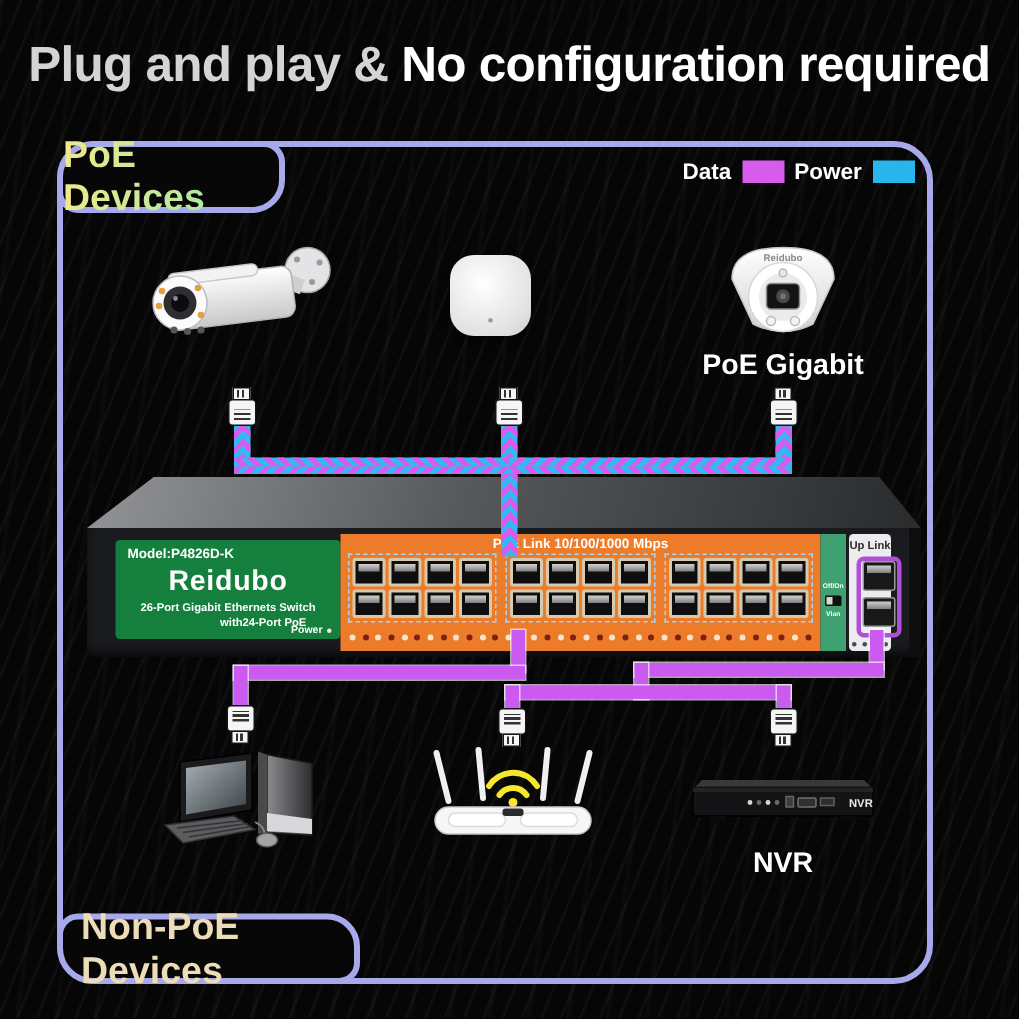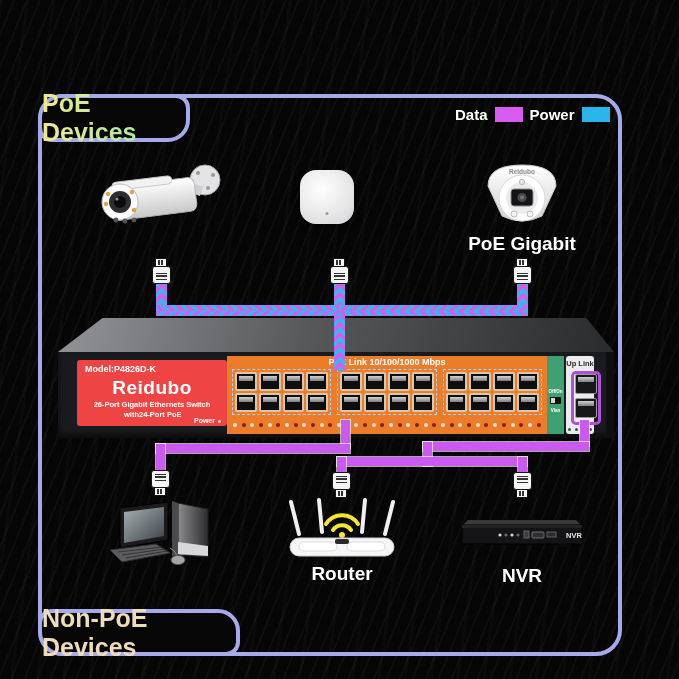--- a/index.html
+++ b/index.html
@@ -25,21 +25,21 @@
   
   .frame{ position:absolute; left:38px; top:94px; width:584px; height:562px;
           border:4px solid #a6a9ea; border-radius:26px; }
   .tab{ position:absolute; background:#070708; border:4px solid #a6a9ea;
         display:flex; align-items:center; justify-content:center; z-index:2;}
   .tab-poe{ left:38px; top:94px; width:152px; height:48px; border-radius:24px 14px 22px 14px; }
   .tab-nonpoe{ left:38px; top:609px; width:202px; height:47px; border-radius:14px 22px 14px 24px; }
   .tab-poe .lbl{ font-size:25px; font-weight:bold;
       background:linear-gradient(90deg,#efe98c,#8fe8ac);
       -webkit-background-clip:text; background-clip:text; color:transparent; }
-  .tab-nonpoe .lbl{ font-size:25px; font-weight:bold; color:#ecdcb8; }
+  .tab-nonpoe .lbl{ font-size:25px; font-weight:bold; color:#ecdcb8;padding-left:12px; }
 
   
   .legend{ position:absolute; left:455px; top:106px; display:flex; align-items:center;
            gap:7px; z-index:2;justify-content:center;}
   .legend .lg-lbl{ color:#fff; font-size:15px; font-weight:bold; }
   .sw{ width:28px; height:15px; }
   .sw-data{ background:#d75ced; }
   .sw-power{ background:#2ab4ec; }
 
   
@@ -75,26 +75,26 @@
 
   
   .switch{ position:absolute; left:58px; top:318px; width:556px; height:120px; z-index:3; }
   .sw-top{ position:absolute; left:0; top:0; width:556px; height:34px;
       background:linear-gradient(105deg,#939497,#57585a 45%,#2a2b2d);
       clip-path:polygon(8% 0, 95% 0, 100% 100%, 0 100%); }
   .sw-front{ position:absolute; left:0; top:34px; width:556px; height:86px;
       background:#1a1b1e; border-radius:0 0 4px 4px;
       box-shadow:inset 0 -4px 6px rgba(0,0,0,.6); }
   .panel-green{ position:absolute; left:19px; top:8px; width:150px; height:66px;
-      background:#ef4444; border-radius:3px; color:#fff; }
+      background:#15803d; border-radius:3px; color:#fff; }
   .pg-model{ position:absolute; left:8px; top:4px; font-size:9px; font-weight:bold; }
   .pg-brand{ position:absolute; left:0; right:0; top:17px; text-align:center;
       font-size:19px; font-weight:bold; letter-spacing:.5px; }
   .pg-desc1{ position:absolute; left:0; right:0; top:40px; text-align:center; font-size:7.5px; font-weight:bold;}
-  .pg-desc2{ position:absolute; left:0; right:0; top:50px; text-align:left; font-size:7.5px; font-weight:bold;padding-left:47px;}
+  .pg-desc2{ position:absolute; left:0; right:0; top:50px; text-align:center; font-size:7.5px; font-weight:bold;padding-left:47px;}
   .pg-power{ position:absolute; right:6px; bottom:2px; font-size:7px; font-weight:bold; }
   .pg-power::after{ content:""; display:inline-block; width:3px; height:3px; border-radius:50%;
       background:#ffe9c9; margin-left:3px; vertical-align:middle;}
   .panel-orange{ position:absolute; left:169px; top:4px; width:320px; height:78px; background:#ec7c29; }
   .po-link{ position:absolute; left:0; right:0; top:1px; text-align:center;
       font-size:9px; font-weight:bold; color:#fff; }
   .ports{ position:absolute; left:5px; top:13px; width:310px; height:46px;
       display:flex; gap:6px; }
   .pgroup{ flex:1; border:1px dashed #a5d5f8; padding:2px;
       display:grid; grid-template-columns:repeat(4,1fr); grid-template-rows:repeat(2,1fr); gap:2px; }
@@ -132,20 +132,23 @@
       box-shadow:0 3px 6px rgba(0,0,0,.5); z-index:2;}
   .ap-body::after{ content:""; position:absolute; left:50%; bottom:9px; width:3px; height:3px;
       border-radius:50%; background:#9a9a9a; transform:translateX(-50%); }
   svg{ position:absolute; z-index:2; overflow:visible; }
 </style>
 </head>
 <body>
 
 <div id="stage">
 
+  <div class="title">
+    <span class="t1">Plug and play &amp; </span><span class="t2">No configuration required</span>
+  </div>
 
   <div class="frame"></div>
   <div class="tab tab-poe">
     <span class="lbl">PoE Devices</span>
   </div>
   <div class="tab tab-nonpoe">
     <span class="lbl">Non-PoE Devices</span>
   </div>
 
   <div class="legend">
@@ -393,21 +396,20 @@
     <g stroke="#f5e62e" stroke-width="4" fill="none" stroke-linecap="round">
       <path d="M41,28 a19,19 0 0 1 32,0"></path>
       <path d="M48,34 a11,11 0 0 1 18,0"></path>
     </g>
     <circle cx="57" cy="39" r="3" fill="#f5e62e"></circle>
     <rect x="5" y="42" width="104" height="18" rx="9" fill="#f6f6f8" stroke="#c9c9cb"></rect>
     <rect x="14" y="46" width="38" height="9" rx="4.5" fill="#ffffff" stroke="#dcdcde"></rect>
     <rect x="62" y="46" width="38" height="9" rx="4.5" fill="#ffffff" stroke="#dcdcde"></rect>
     <rect x="50" y="43" width="14" height="5" rx="2" fill="#2a2a2c"></rect>
   </svg>
-  <div class="dev-label" style="left:267px;top:563px">Router</div>
 
   <svg style="left:460px;top:516px" width="124" height="36" viewBox="0 0 124 36">
     <polygon points="8,4 116,4 121,9 3,9" fill="#38383a"></polygon>
     <rect x="2" y="9" width="120" height="19" rx="1.5" fill="#141416" stroke="#000"></rect>
     <rect x="2" y="9" width="120" height="3" fill="#232325"></rect>
     <g>
       <circle cx="40" cy="19" r="1.6" fill="#d8d8da"></circle>
         <circle cx="46" cy="19" r="1.6" fill="#6a6a6c"></circle>
       <circle cx="52" cy="19" r="1.6" fill="#d8d8da"></circle>
         <circle cx="58" cy="19" r="1.6" fill="#6a6a6c"></circle>

